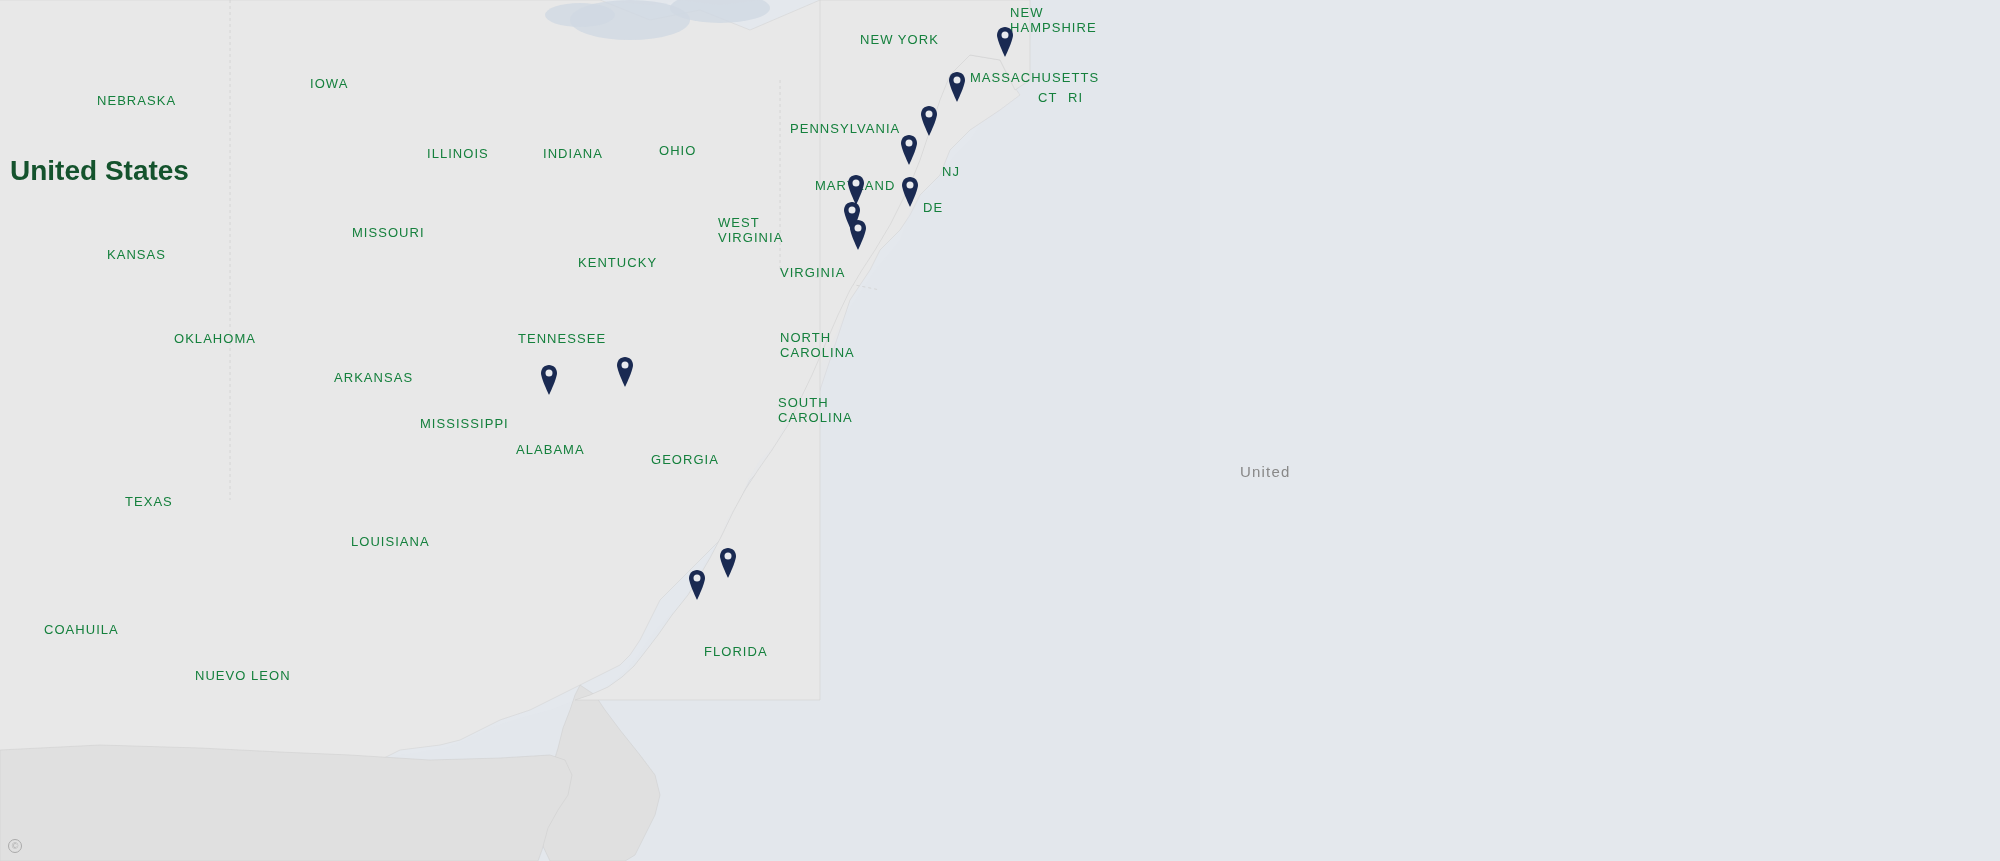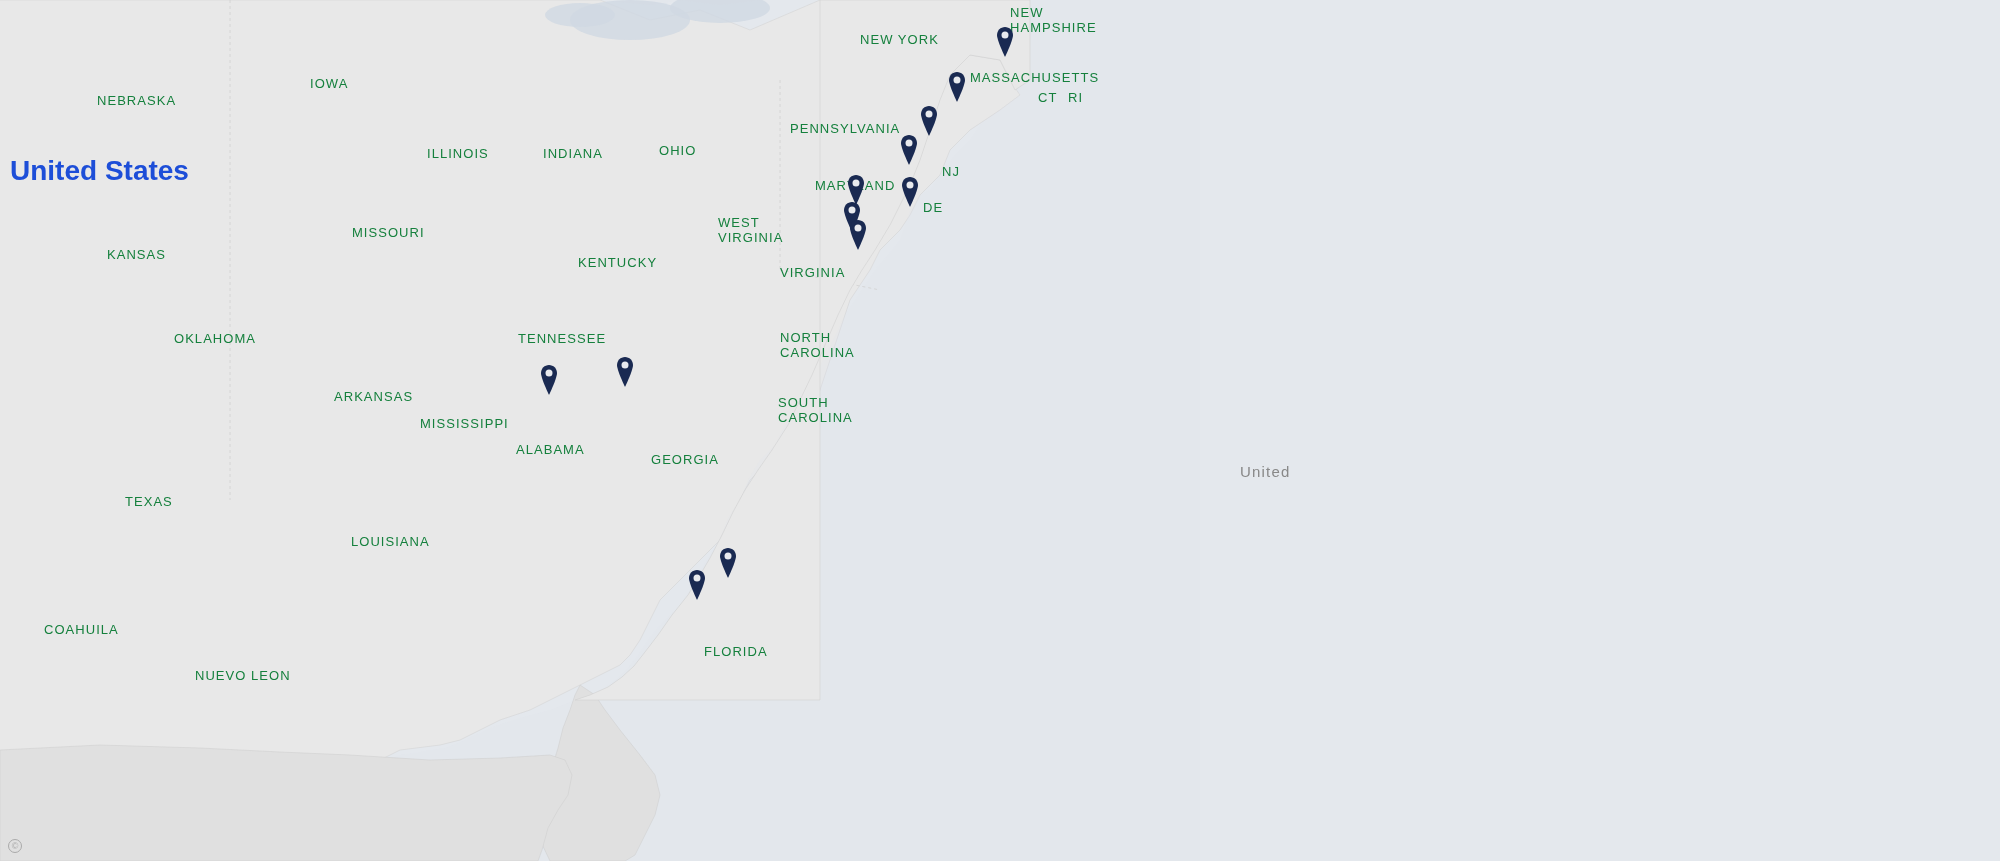--- a/index.html
+++ b/index.html
@@ -61,21 +61,21 @@
       height: 30px;
     }
 
     
     .map-title {
       position: absolute;
       top: 155px;
       left: 10px;
       font-size: 28px;
       font-weight: 600;
-      color: #1d4ed8;
+      color: #14532d;
       pointer-events: none;
     }
 
     
     .map-attribution {
       position: absolute;
       bottom: 8px;
       left: 8px;
       font-size: 11px;
       color: #999;
@@ -189,21 +189,21 @@
         <div>VIRGINIA</div>
       </div>
       <div class="state-label" style="left: 578px; top: 255px;">KENTUCKY</div>
       <div class="state-label" style="left: 780px; top: 265px;">VIRGINIA</div>
       <div class="state-label" style="left: 174px; top: 331px;">OKLAHOMA</div>
       <div class="state-label" style="left: 518px; top: 331px;">TENNESSEE</div>
       <div class="state-label" style="left: 780px; top: 330px;">
         <div>NORTH</div>
         <div>CAROLINA</div>
       </div>
-      <div class="state-label" style="left: 334px; top: 370px; margin-top: 19px;">ARKANSAS</div>
+      <div class="state-label" style="left: 334px; top: 370px;">ARKANSAS</div>
       <div class="state-label" style="left: 778px; top: 395px;">
         <div>SOUTH</div>
         <div>CAROLINA</div>
       </div>
       <div class="state-label" style="left: 420px; top: 416px;">MISSISSIPPI</div>
       <div class="state-label" style="left: 516px; top: 442px;">ALABAMA</div>
       <div class="state-label" style="left: 651px; top: 452px;">GEORGIA</div>
       <div class="state-label" style="left: 125px; top: 494px;">TEXAS</div>
       <div class="state-label" style="left: 351px; top: 534px;">LOUISIANA</div>
       <div class="state-label" style="left: 704px; top: 644px;">FLORIDA</div>

